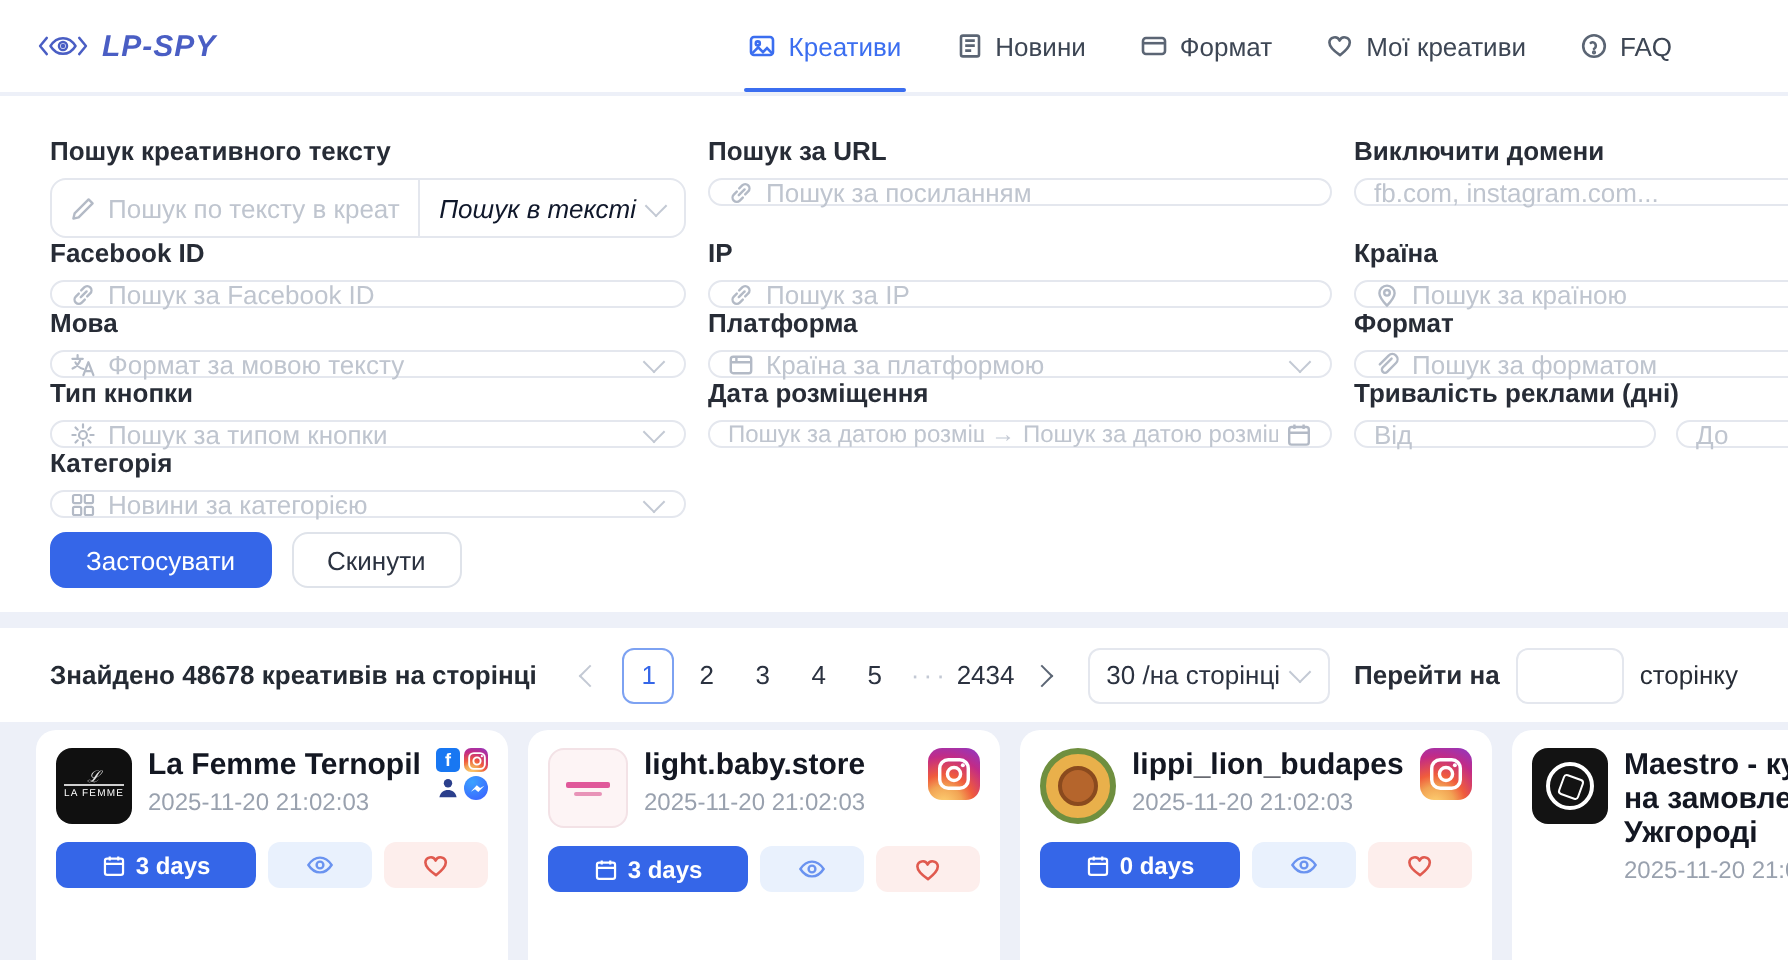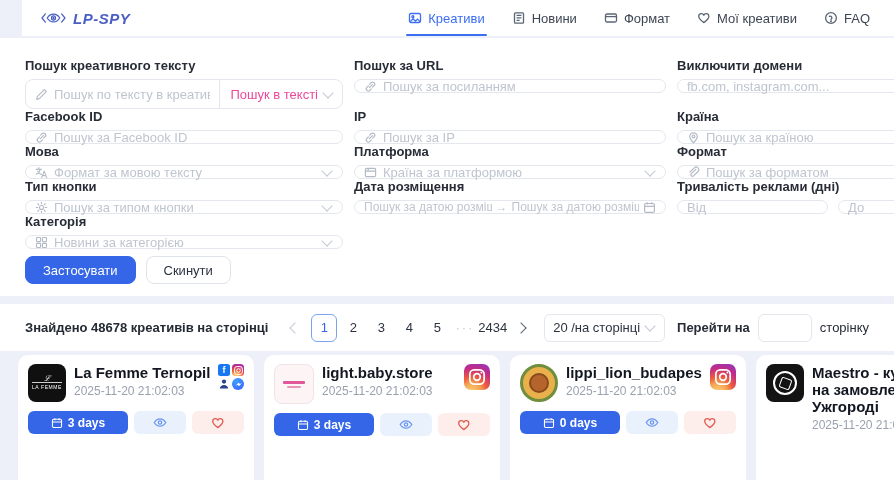--- a/index.html
+++ b/index.html
@@ -1,21 +1,21 @@
 <!DOCTYPE html>
 <html><head>
 <meta charset="utf-8">
 <style>
   html,body{margin:0;padding:0;}
   body{width:894px;height:480px;overflow:hidden;background:#edf0f8;
        font-family:"Liberation Sans",sans-serif;color:#272c36;}
   svg{display:block;}
   
-  header{height:36px;background:#fff;display:flex;align-items:stretch;
-         justify-content:space-between;padding:0 24px 0 18px;margin-left:22px;}
+  header{height:46px;background:#fff;display:flex;align-items:stretch;
+         justify-content:space-between;padding:0 58px 0 18px;}
   .logo{display:flex;align-items:center;gap:6px;color:#4a5ec4;cursor:pointer;}
   .logo-text{font-size:15px;font-weight:bold;font-style:italic;letter-spacing:.5px;}
   nav{display:flex;align-items:stretch;gap:27px;}
   .nav-item{display:flex;align-items:center;gap:6px;font-size:13px;color:#3d4654;
             position:relative;cursor:pointer;}
   .nav-item .nico{color:#5b6574;}
   .nav-item.active{color:#3b6ef0;}
   .nav-item.active .nico{color:#3b6ef0;}
   .nav-item.active::after{content:"";position:absolute;left:-2px;right:-2px;bottom:0;
             height:2.5px;background:#3b6ef0;border-radius:2px;}
@@ -33,21 +33,21 @@
   .ph{flex:1;font-size:13px;color:#bfc5cf;white-space:nowrap;overflow:hidden;}
   .chev{width:7px;height:7px;border-right:1.4px solid #c3c9d4;border-bottom:1.4px solid #c3c9d4;
         transform:rotate(45deg);margin:-3px 2px 0 6px;flex:none;}
   .igroup{display:flex;height:30px;box-sizing:border-box;border:1px solid #e4e7ee;
           border-radius:8px;background:#fff;align-items:stretch;}
   .igroup .main{flex:1;display:flex;align-items:center;padding:0 9px;min-width:0;}
   .igroup .main input{border:none;outline:none;flex:1;min-width:0;font-size:13px;
           font-family:inherit;padding:0;}
   .igroup .main input::placeholder{color:#bfc5cf;}
   .addon{display:flex;align-items:center;border-left:1px solid #e4e7ee;padding:0 8px 0 10px;
-         font-size:13px;color:#ec4899;white-space:nowrap;cursor:pointer;}
+         font-size:13px;color:#0f172a;white-space:nowrap;cursor:pointer;font-style:italic;}
   .dr input{font-size:12px;}
   .dr .arrow{color:#c3c9d4;font-size:12px;margin:0 4px;flex:none;}
   .dur{display:flex;gap:10px;}
   .dur .control{flex:1;}
   .factions{display:flex;gap:10px;margin-top:7px;}
   .btn{height:28px;border-radius:8px;font-size:13px;font-family:inherit;cursor:pointer;
        display:inline-flex;align-items:center;padding:0 17px;}
   .btn.primary{background:#3566e8;border:1px solid #3566e8;color:#fff;font-weight:500;}
   .btn.ghost{background:#fff;border:1px solid #dfe3ea;color:#2b3240;}
   
@@ -448,21 +448,21 @@
   <span class="pg">2</span>
   <span class="pg">3</span>
   <span class="pg">4</span>
   <span class="pg">5</span>
   <span class="dots">···</span>
   <span class="pg">2434</span>
   <span class="pg">
       <span class="pchev next"></span>
     </span>
   <span class="size-select">
-    <span>20 /на сторінці</span>
+    <span>30 /на сторінці</span>
     <span class="chev"></span>
   </span>
   <span class="goto-label">Перейти на</span>
   <input class="goto-input" style="">
   <span>сторінку</span>
 </section>
 
 <section class="cards">
 
   <article class="card">

